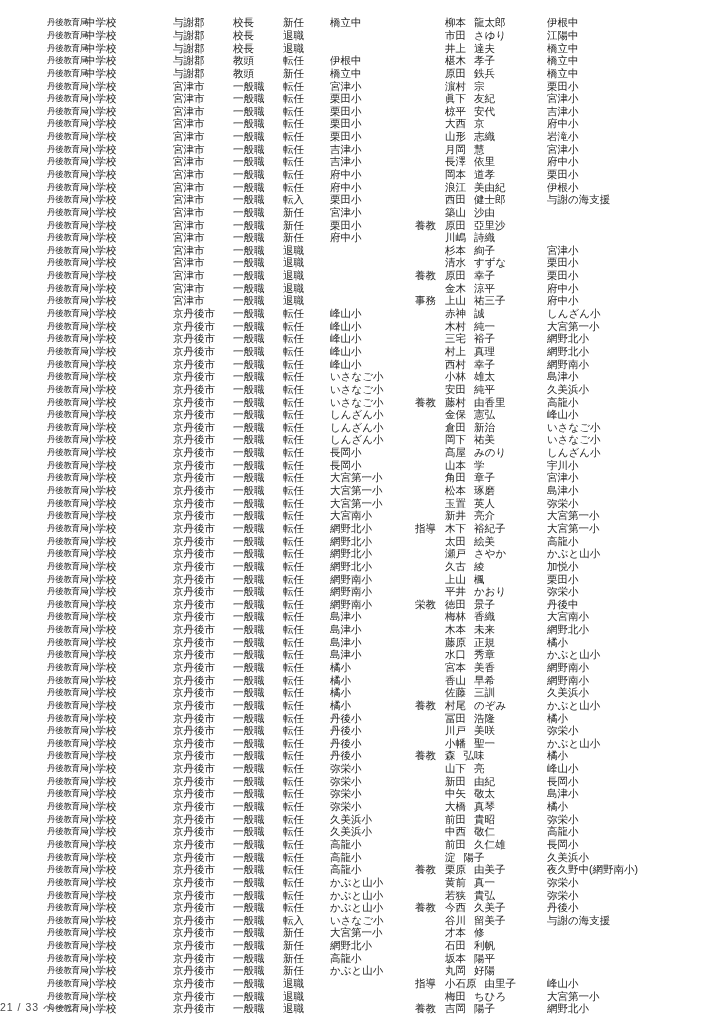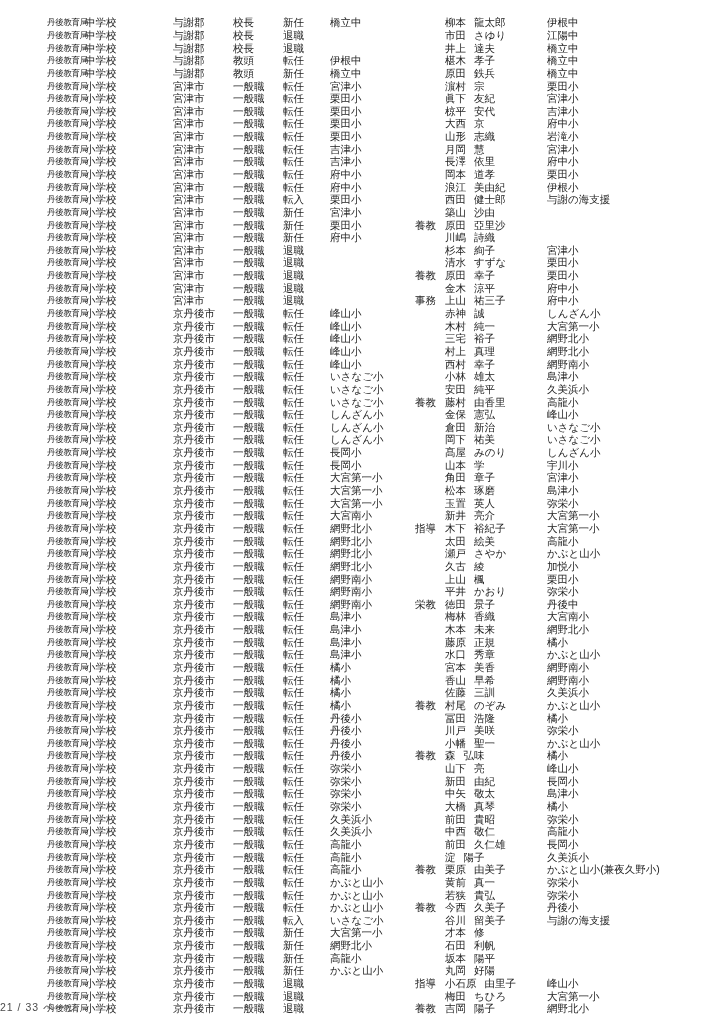--- a/index.html
+++ b/index.html
@@ -840,21 +840,21 @@
 
     <div class="row">
       <span class="cell c-bureau">丹後教育局</span>
       <span class="cell c-level">小学校</span>
       <span class="cell c-district">京丹後市</span>
       <span class="cell c-position">一般職</span>
       <span class="cell c-action">転任</span>
       <span class="cell c-school">高龍小</span>
       <span class="cell c-type">養教</span>
       <span class="cell c-name">栗原 由美子</span>
-      <span class="cell c-prev">かぶと山小(兼夜久野小)</span>
+      <span class="cell c-prev">夜久野中(網野南小)</span>
     </div>
 
     <div class="row">
       <span class="cell c-bureau">丹後教育局</span>
       <span class="cell c-level">小学校</span>
       <span class="cell c-district">京丹後市</span>
       <span class="cell c-position">一般職</span>
       <span class="cell c-action">転任</span>
       <span class="cell c-school">かぶと山小</span>
       <span class="cell c-type"></span>

